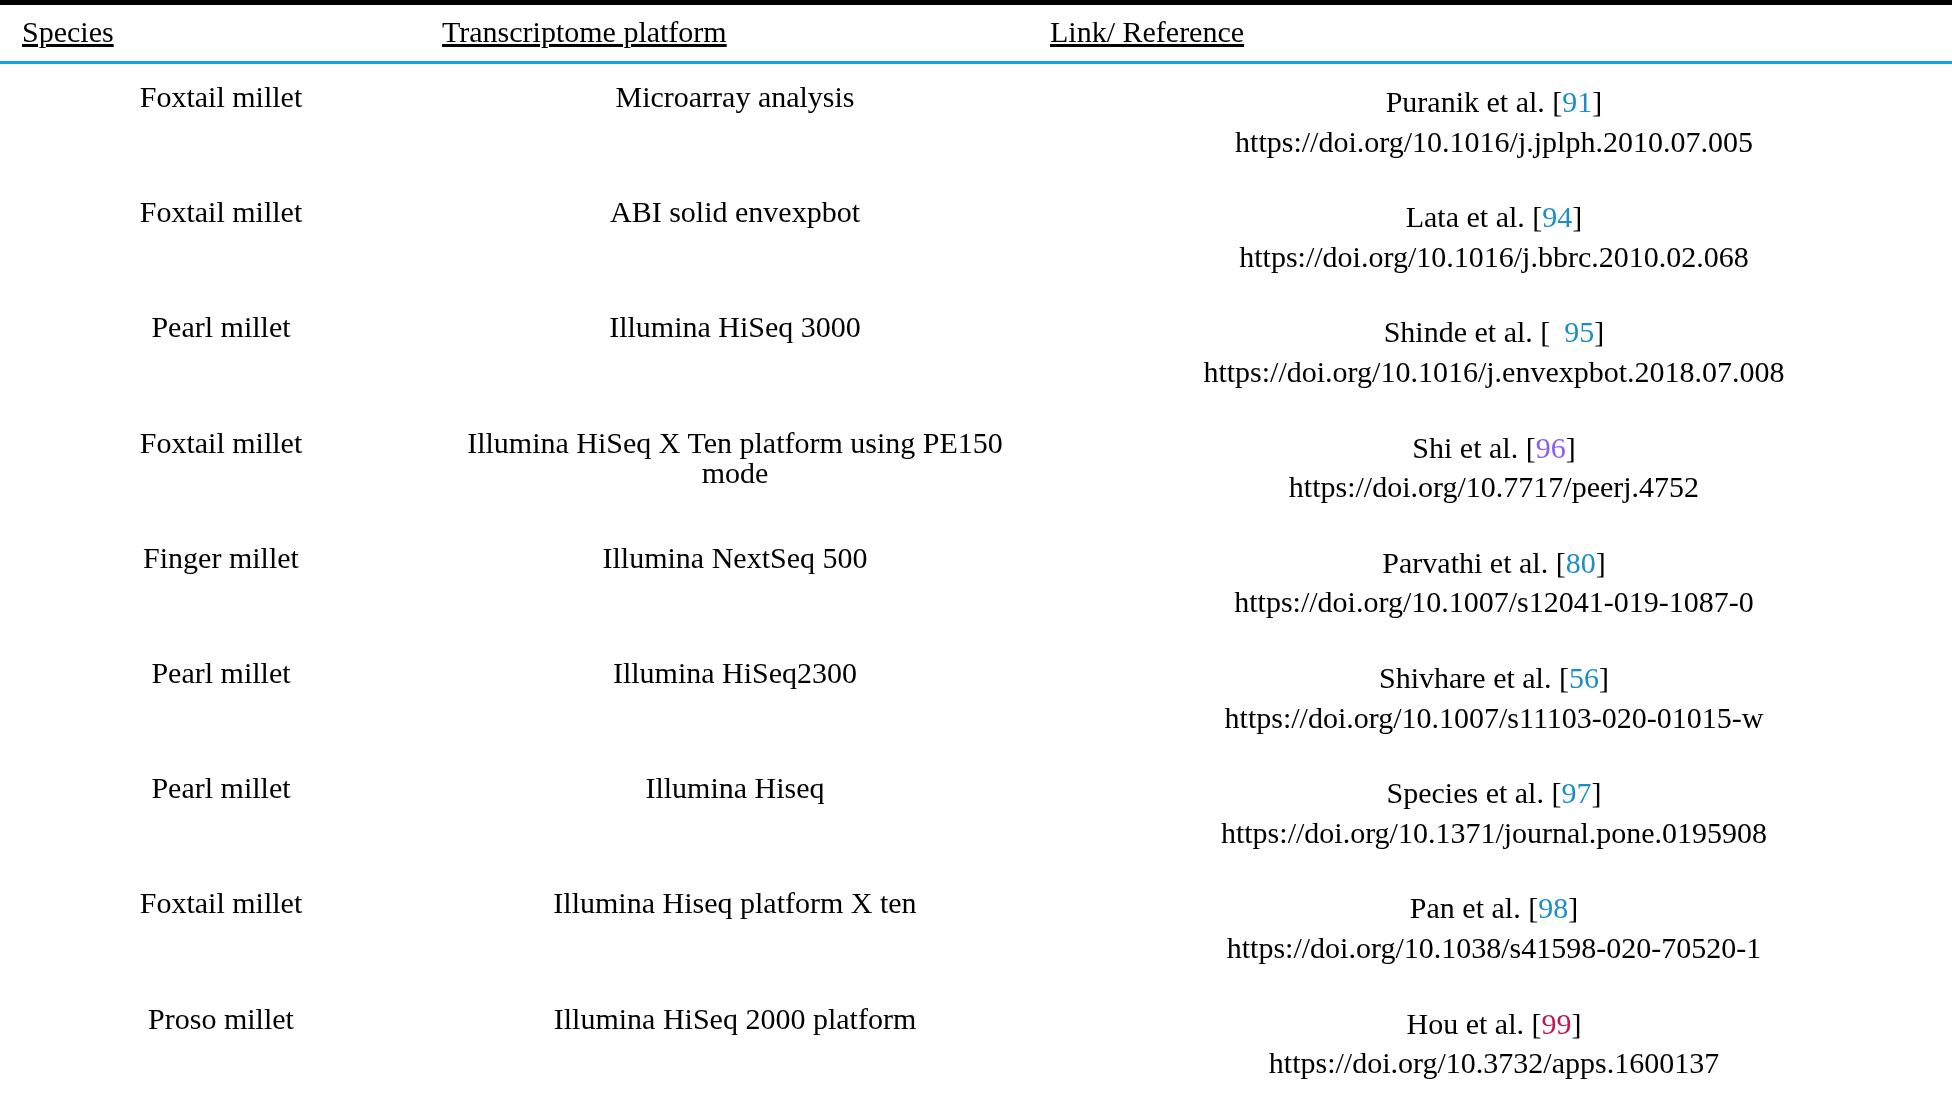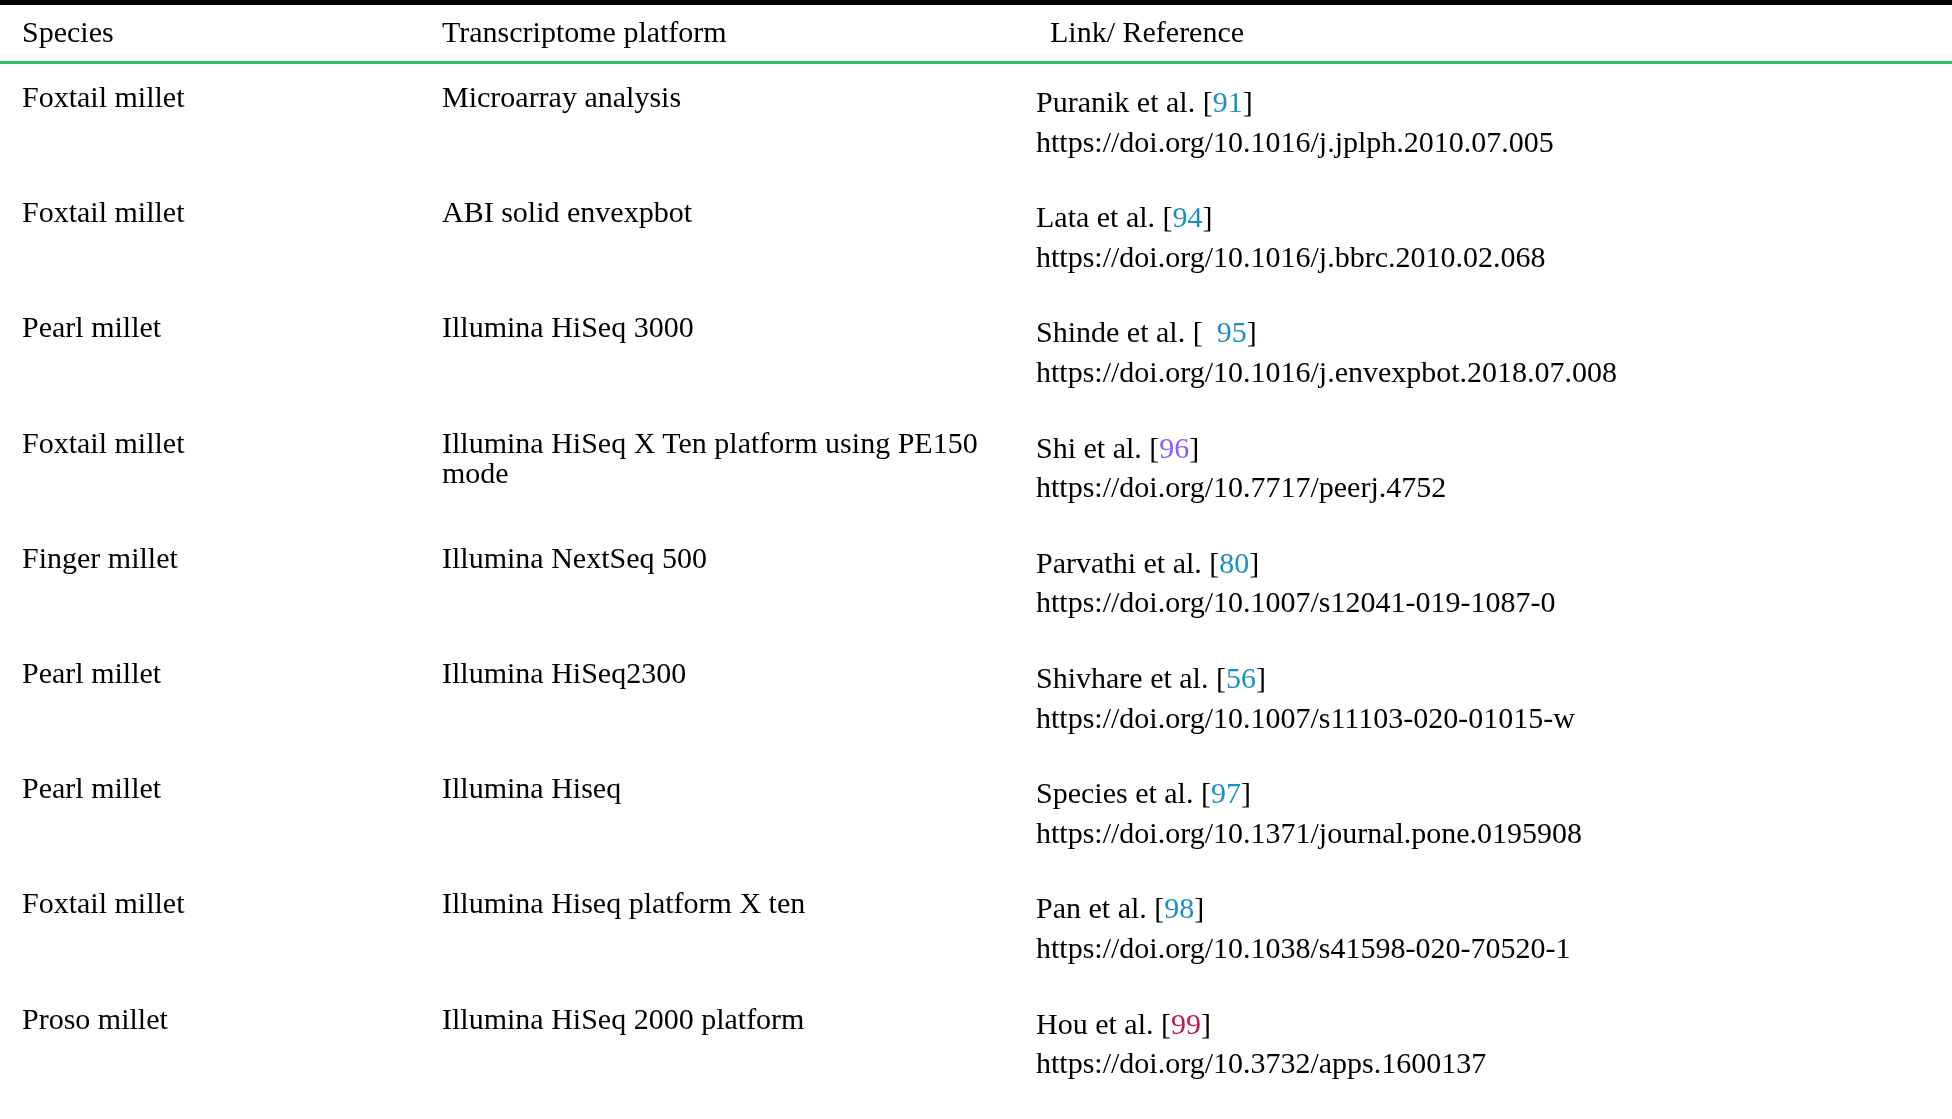--- a/index.html
+++ b/index.html
@@ -29,35 +29,36 @@
   }
 
   
   col.col-species   { width: 420px; }
   col.col-platform  { width: 608px; }
   col.col-ref       { width: 924px; }
 
   
   thead tr.header-row {
     border-top: 5px solid #000000;
-    border-bottom: 3px solid #22c55e;
+    border-bottom: 3px solid #0ea5e9;
+    text-decoration: underline;
   }
 
   th.col-head {
     text-align: left;
     font-weight: normal;
     font-size: 30px;
     line-height: 1;
     padding: 12px 0 14px 22px;
     vertical-align: top;
     white-space: nowrap;
   }
 
   td.cell {
-    text-align: left;
+    text-align: center;
     font-size: 30px;
     line-height: 1.0;
     padding: 18px 0 18px 22px;
     vertical-align: top;
     height: 77px;
     box-sizing: border-box;
   }
 
   td.cell-ref {
     padding-left: 8px;

